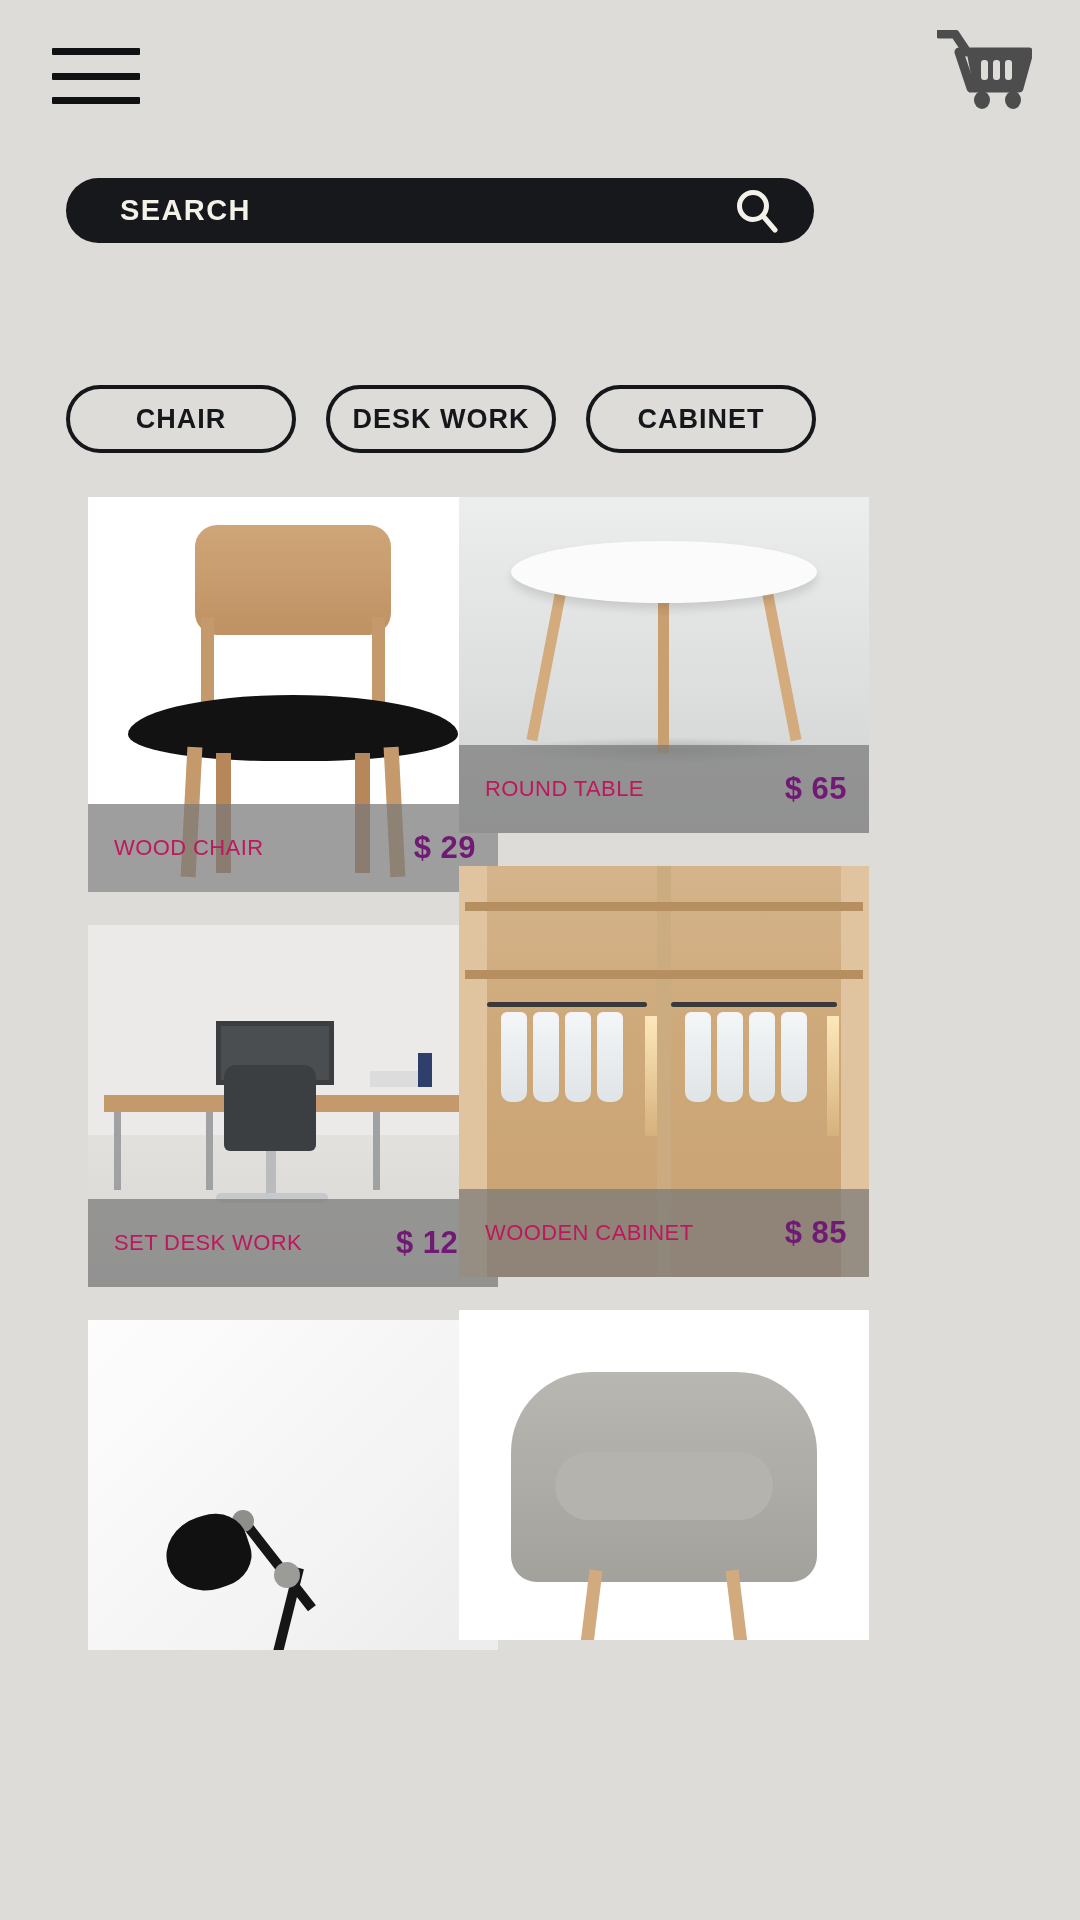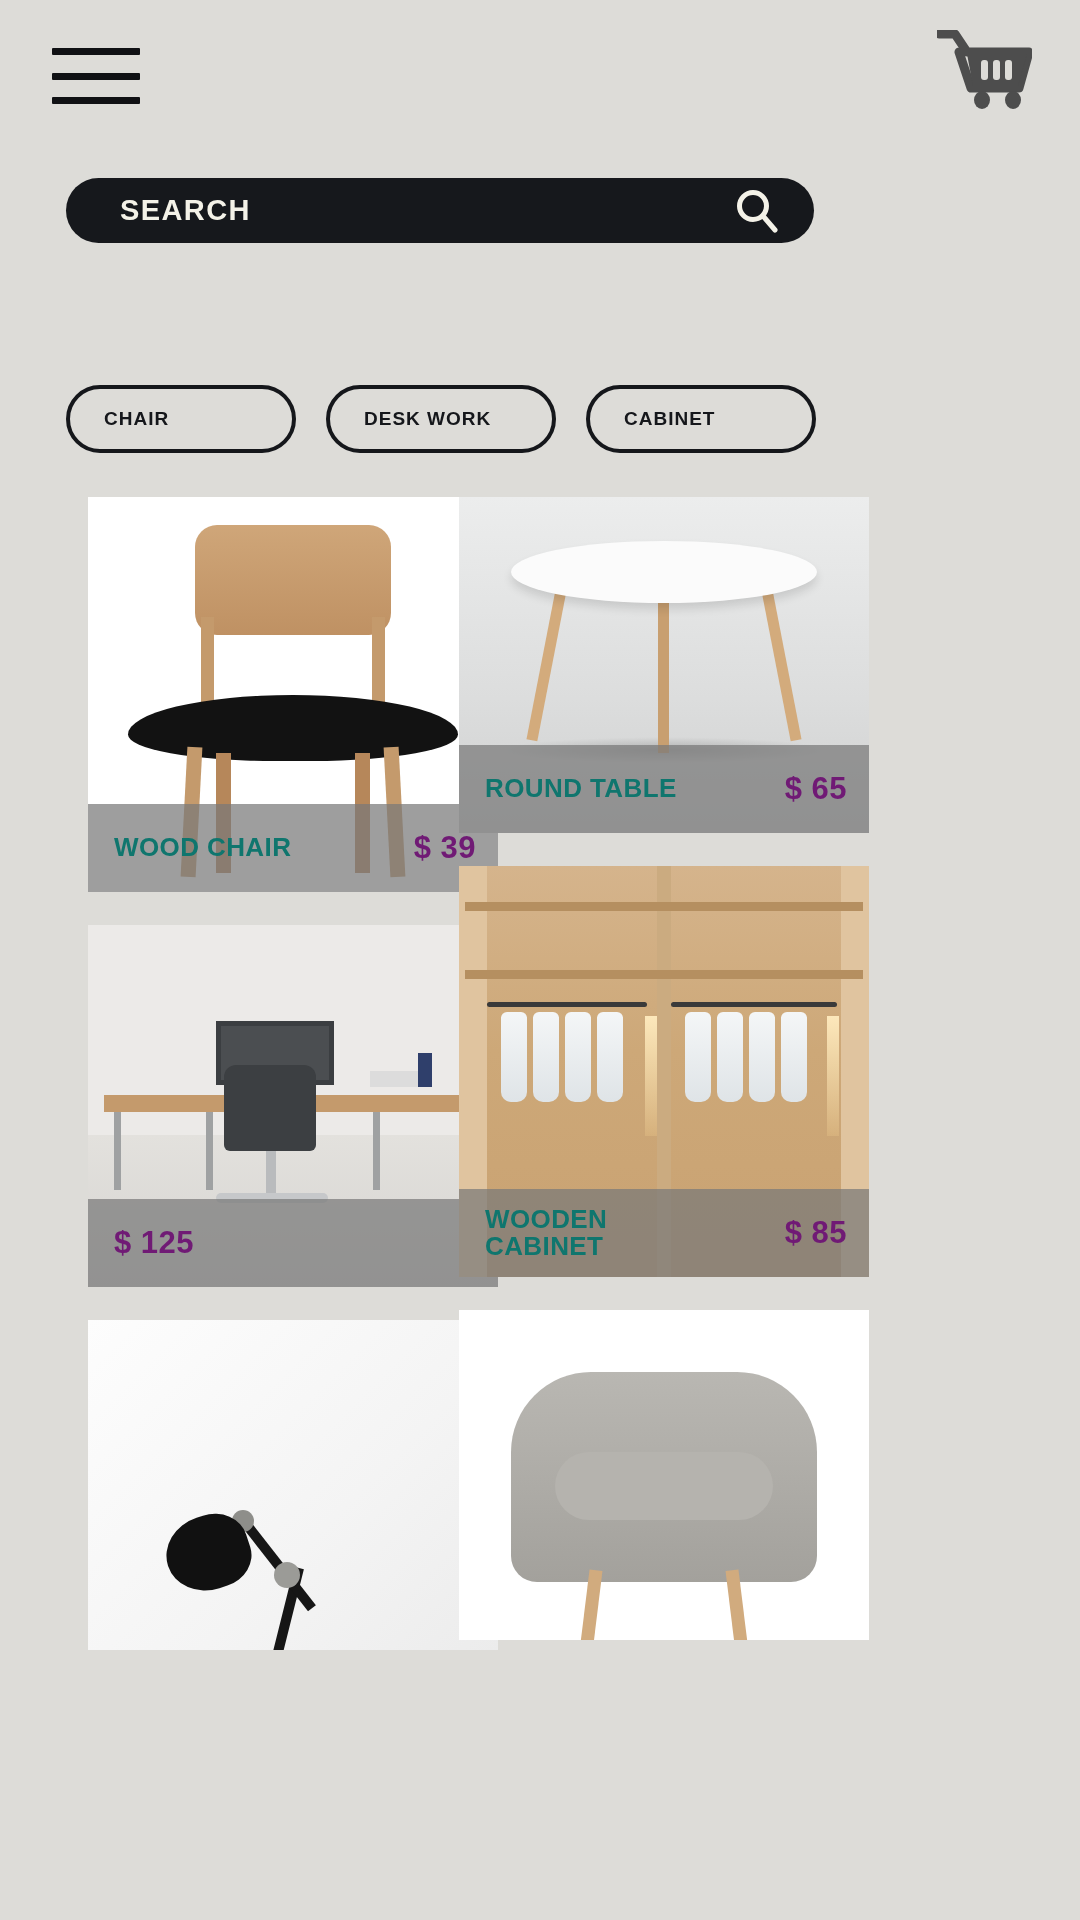--- a/index.html
+++ b/index.html
@@ -48,24 +48,24 @@
   
   .categories{
     position:absolute; left:66px; top:385px;
     width:950px; height:68px;
     display:flex; gap:30px;
   }
   .cat-pill{
     height:68px;
     border:4px solid #15171b;
     border-radius:36px;
-    display:flex; align-items:center; 
+    display:flex; align-items:center; justify-content:center;
     padding:0 34px;
     color:#15171b;
-    font-size:19px;
+    font-size:27px;
     font-weight:700;
     letter-spacing:1px;
     background:transparent;
     cursor:pointer;
     white-space:nowrap;
   }
   .cat-pill.w1{ width:230px; }
   .cat-pill.w2{ width:230px; }
   .cat-pill.w3{ width:230px; }
 
@@ -87,23 +87,23 @@
     background:#ffffff;
   }
   .card .label{
     position:absolute; left:0; right:0; bottom:0;
     height:88px;
     background:rgba(120,120,120,0.72);
     display:flex; align-items:center; justify-content:space-between;
     padding:0 22px 0 26px;
   }
   .card .title{
-    color:#0f766e;
-    font-size:26px;
-    font-weight:700;
+    color:#be185d;
+    font-size:22px;
+    font-weight:400;
     line-height:1.04;
     letter-spacing:.4px;
     text-transform:uppercase;
     max-width:210px;
   }
   .card .price{
     color:#701a75;
     font-size:31px;
     font-weight:700;
     letter-spacing:.5px;
@@ -304,41 +304,42 @@
           <div class="backpost-l"></div>
           <div class="backpost-r"></div>
           <div class="seat"></div>
           <div class="leg l"></div>
           <div class="leg r"></div>
           <div class="leg bl"></div>
           <div class="leg br"></div>
         </div>
         <div class="label">
           <span class="title">WOOD CHAIR</span>
-          <span class="price">$ 39</span>
+          <span class="price">$ 29</span>
         </div>
       </div>
 
       <div class="card c-desk">
         <div class="scene s-desk">
           <div class="wall"></div>
           <div class="monitor"></div>
           <div class="monStand"></div>
           <div class="books"></div>
           <div class="book2"></div>
           <div class="deskTop"></div>
           <div class="deskLeg" style="left:26px"></div>
           <div class="deskLeg" style="left:118px"></div>
           <div class="deskLeg" style="right:26px"></div>
           <div class="deskLeg" style="right:118px"></div>
           <div class="chair"></div>
           <div class="chairPole"></div>
           <div class="base"></div>
         </div>
         <div class="label">
+          <span class="title">SET DESK WORK</span>
           <span class="price">$ 125</span>
         </div>
       </div>
 
       <div class="card c-lamp">
         <div class="scene s-lamp">
           <div class="arm2"></div>
           <div class="arm1"></div>
           <div class="joint"></div>
           <div class="joint2"></div>

